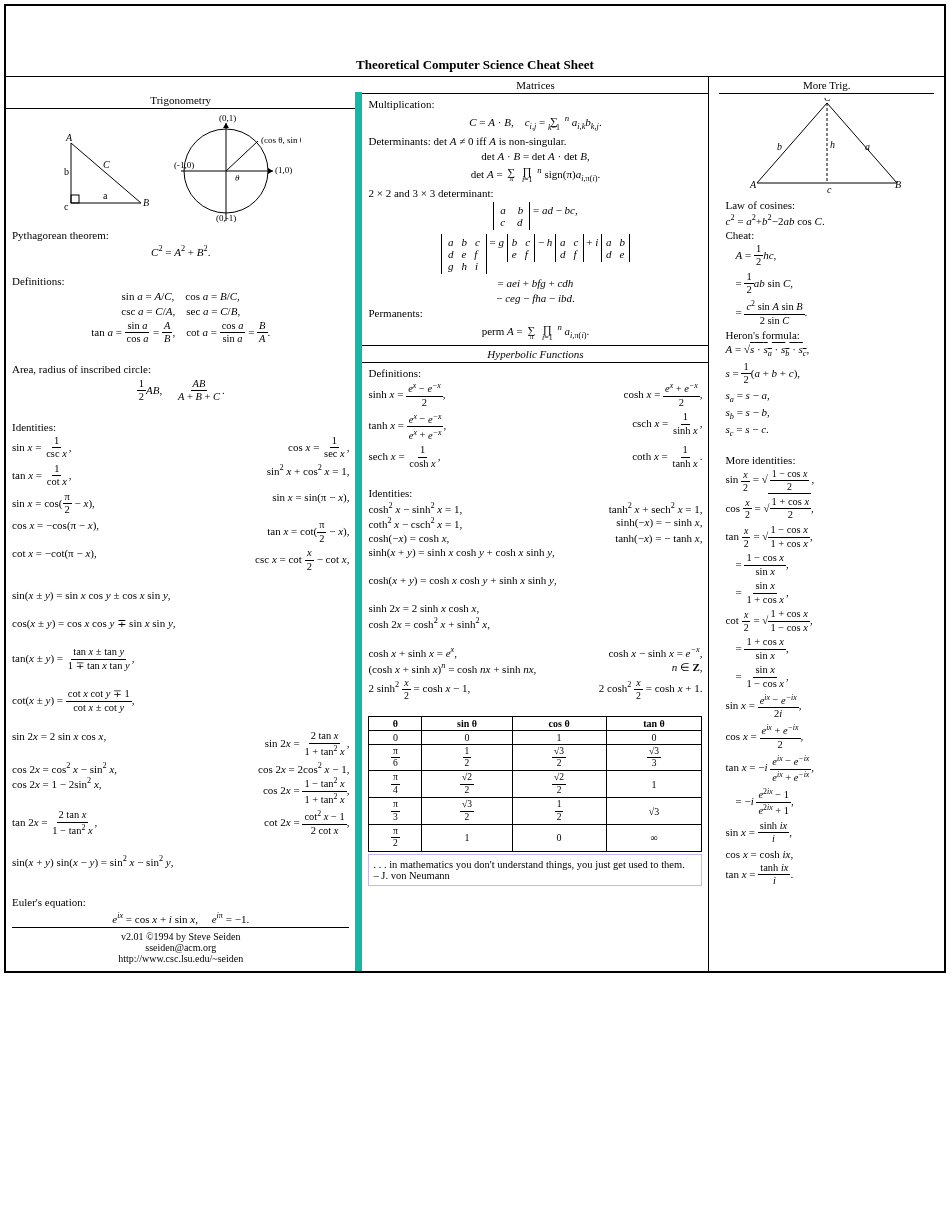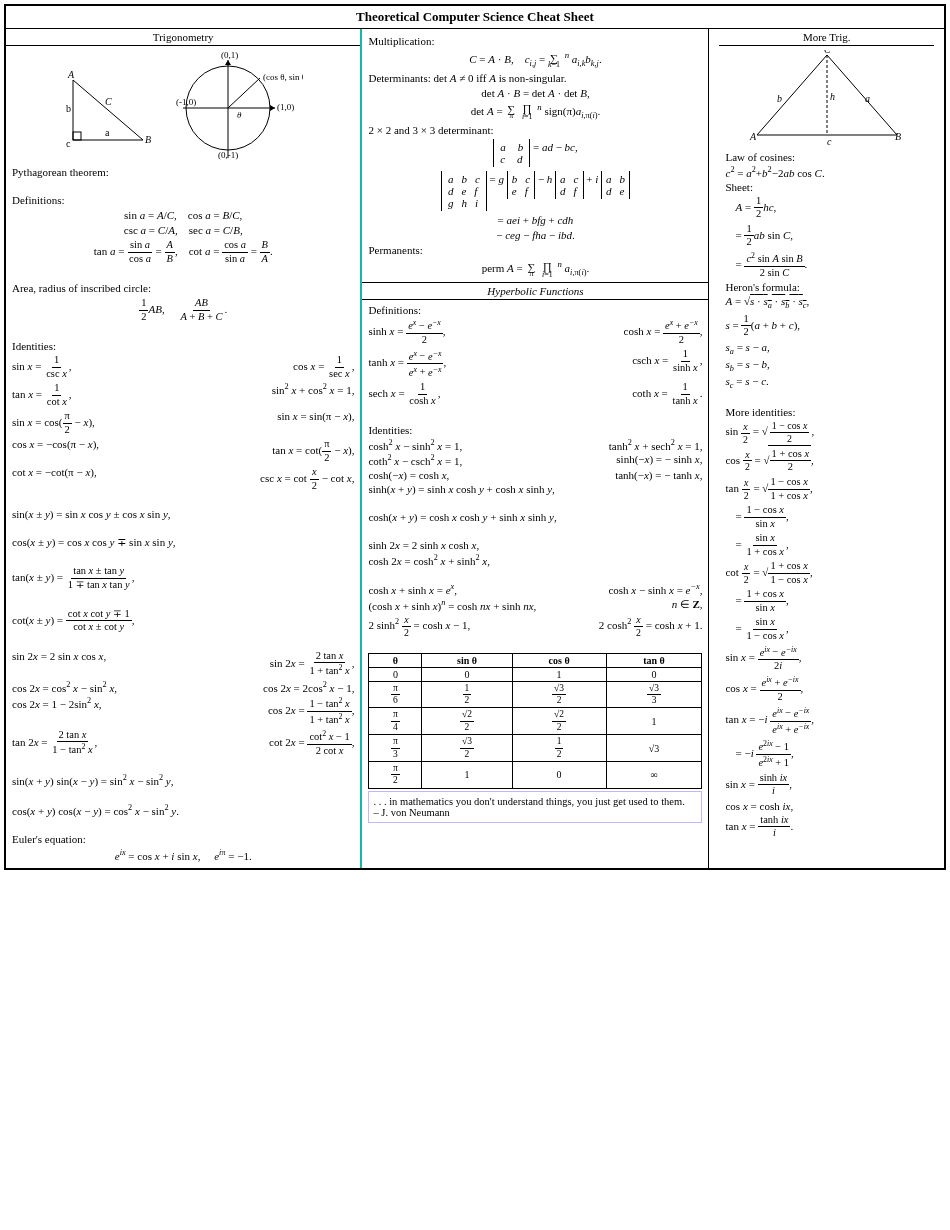--- a/index.html
+++ b/index.html
@@ -15,29 +15,31 @@
       border: 2px solid #000;
       margin: 4px;
       width: 942px;
     }
     .page-title {
       text-align: center;
       font-weight: bold;
       font-size: 13px;
       border-bottom: 1px solid #000;
       padding: 3px 0;
+      margin-top: 48px;
     }
     .columns {
       display: flex;
       width: 100%;
     }
     .col-trig {
       width: 38%;
-      border-right: 2px solid #14b8a6;
+      border-right: 7px solid #14b8a6;
       padding: 4px 6px;
+      margin-top: 15px;
     }
     .col-matrices {
       width: 37%;
       border-right: 1px solid #000;
       padding: 4px 6px;
     }
     .col-moretrig {
       width: 25%;
       padding: 4px 16px;
     }
@@ -176,20 +178,23 @@
           <text x="113" y="55" font-size="9" font-family="Times New Roman">(-1,0)</text>
           <text x="214" y="60" font-size="9" font-family="Times New Roman">(1,0)</text>
           <text x="155" y="108" font-size="9" font-family="Times New Roman">(0,-1)</text>
           <text x="200" y="30" font-size="9" font-family="Times New Roman">(cos θ, sin θ)</text>
           <text x="174" y="68" font-size="9" font-family="Times New Roman" font-style="italic">θ</text>
         </svg>
       </div>
 
       
       <div class="math-text">Pythagorean theorem:</div>
+      <div class="centered-block">
+        <i>C</i><sup>2</sup> = <i>A</i><sup>2</sup> + <i>B</i><sup>2</sup>.
+      </div>
 
       <br>
       
       <div class="math-text">Definitions:</div>
       <div class="centered-block">
         sin <i>a</i> = <i>A</i>/<i>C</i>,&nbsp;&nbsp;&nbsp; cos <i>a</i> = <i>B</i>/<i>C</i>,
       </div>
       <div class="centered-block">
         csc <i>a</i> = <i>C</i>/<i>A</i>,&nbsp;&nbsp;&nbsp; sec <i>a</i> = <i>C</i>/<i>B</i>,
       </div>
@@ -307,31 +312,36 @@
               <span class="den">1 − tan<sup>2</sup> <i>x</i></span>
             </span>,</span>
         <span>cot 2<i>x</i> = <span class="frac">
               <span class="num">cot<sup>2</sup> <i>x</i> − 1</span>
               <span class="den">2 cot <i>x</i></span>
             </span>,</span>
       </div>
       <br>
       <div class="math-text">sin(<i>x</i> + <i>y</i>) sin(<i>x</i> − <i>y</i>) = sin<sup>2</sup> <i>x</i> − sin<sup>2</sup> <i>y</i>,</div>
       <br>
-      <div class="math-text">cos(<i>x</i> + <i>y</i>) cos(<i>x</i> − <i>y</i>) = cos<sup>2</sup> <i>x</i> − sin<sup>2</sup> <i>y</i>.</div>
       <br>
       
       <div class="math-text">Euler's equation:</div>
       <div class="centered-block">
         <i>e</i><sup><i>ix</i></sup> = cos <i>x</i> + <i>i</i> sin <i>x</i>,&nbsp;&nbsp;&nbsp;&nbsp; <i>e</i><sup><i>i</i>π</sup> = −1.
       </div>
 
+      <div class="footer-section">
+        <div>v2.01 ©1994 by Steve Seiden</div>
+        <div>sseiden@acm.org</div>
+        <div>http://www.csc.lsu.edu/~seiden</div>
+      </div>
     </div>
 
     <div class="col-matrices">
+      <div class="col-header">Matrices</div>
 
       
       <div class="math-text">Multiplication:</div>
       <div class="centered-block">
         <i>C</i> = <i>A</i> · <i>B</i>,&nbsp;&nbsp;&nbsp; <i>c</i><sub><i>i,j</i></sub> = 
         <span style="display:inline-flex; flex-direction:column; align-items:center; vertical-align:middle; font-size:0.9em;">
           <span style="font-size:1.1em;">∑</span>
           <span style="font-size:0.8em; margin-top:-4px;"><i>k</i>=1</span>
         </span>
         <sup style="font-size:0.8em; vertical-align:super; margin-left:2px;"><i>n</i></sup>
@@ -632,21 +642,21 @@
           <text x="83" y="50" font-size="10" font-family="Times New Roman" font-style="italic">h</text>
           <text x="80" y="95" font-size="10" font-family="Times New Roman" font-style="italic">c</text>
         </svg>
       </div>
 
       
       <div class="math-text">Law of cosines:</div>
       <div class="math-text">
         <i>c</i><sup>2</sup> = <i>a</i><sup>2</sup>+<i>b</i><sup>2</sup>−2<i>ab</i> cos <i>C</i>.
       </div>
-      <div class="math-text">Sheet:</div>
+      <div class="math-text">Cheat:</div>
       <div class="math-text indent">
         <i>A</i> = <span class="frac">
             <span class="num">1</span>
             <span class="den">2</span>
           </span><i>hc</i>,
       </div>
       <div class="math-text indent">
         = <span class="frac">
             <span class="num">1</span>
             <span class="den">2</span>

